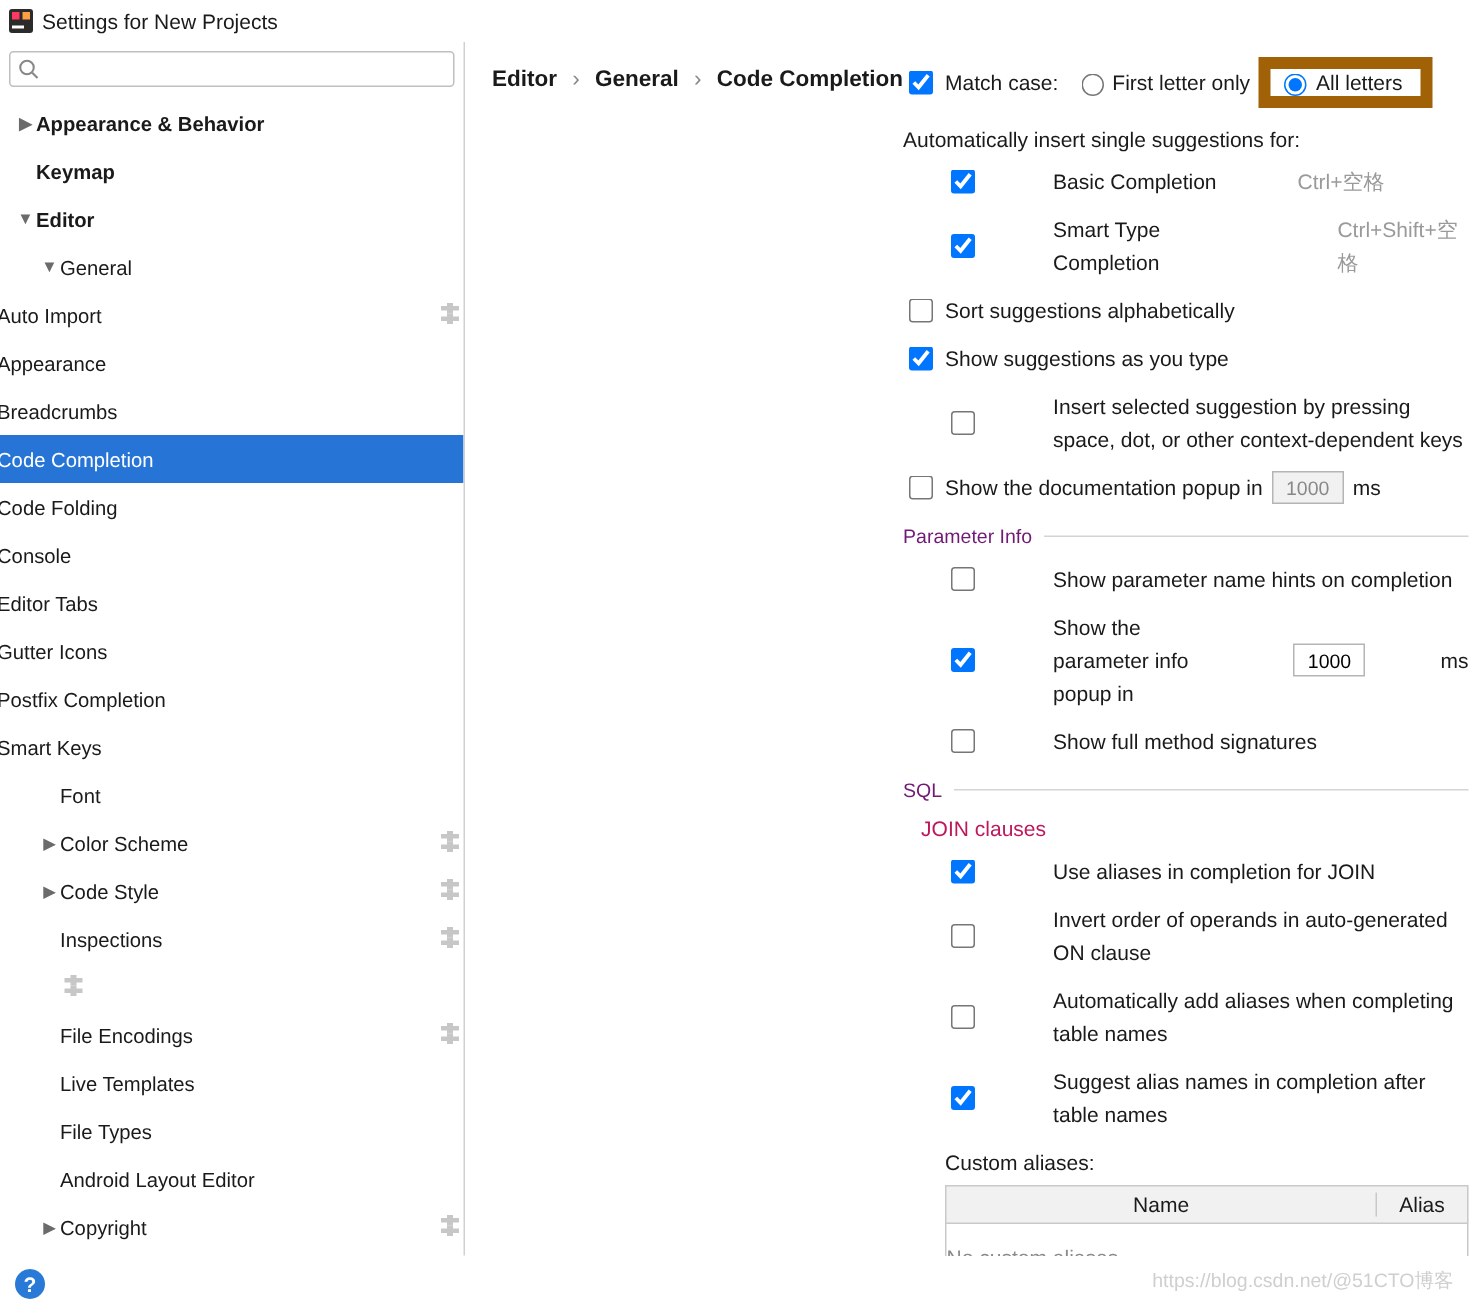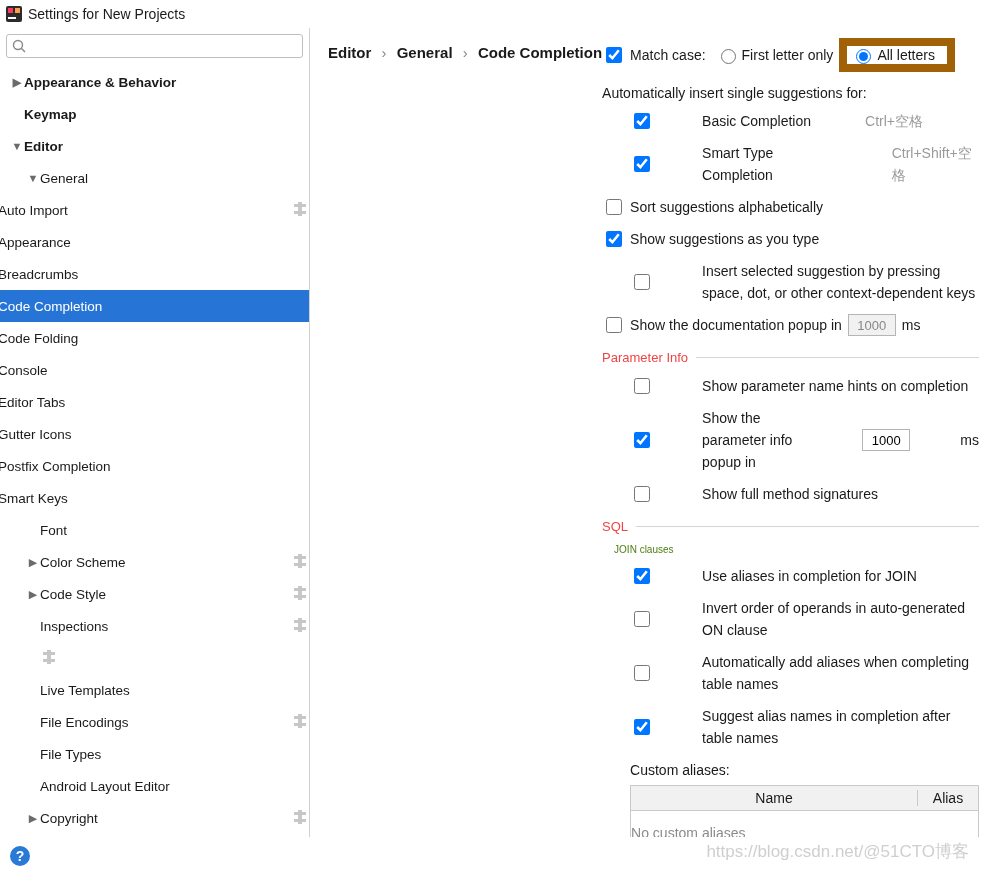--- a/index.html
+++ b/index.html
@@ -31,32 +31,32 @@
   .content { flex: 1; overflow: auto; font-size: 14px; }
   .row { display: flex; align-items: center; margin-bottom: 10px; min-height: 22px; line-height: 22px; }
   .chk { width: 16px; height: 16px; margin-right: 8px; flex-shrink: 0; }
   .radio { width: 15px; height: 15px; margin-right: 6px; flex-shrink: 0; }
   .label { }
   .muted { color: #9a9a9a; margin-left: 10px; }
   .indent-1 { padding-left: 28px; gap: 44px; }
   .num-input { width: 48px; height: 22px; border: 1px solid #b5b5b5; text-align: center; margin: 0 6px; font-size: 13px; }
   .num-input.disabled { background: #f1f1f1; color: #888; }
   .section-sep { display: flex; align-items: center; margin: 14px 0 10px 0; }
-  .section-sep .section-title { font-size: 13px; color: #ef4444; margin-right: 8px; white-space: nowrap; }
+  .section-sep .section-title { font-size: 13px; color: #701a75; margin-right: 8px; white-space: nowrap; }
   .section-sep .line { flex: 1; height: 1px; background: #d4d4d4; }
-  .subheading { font-size: 10px; color: #4d7c0f; margin: 0 0 10px 12px; }
+  .subheading { font-size: 14px; color: #be185d; margin: 0 0 10px 12px; }
   .table-wrap { margin-top: 4px; }
   .table-header { display: flex; background: #f1f1f1; border: 1px solid #c9c9c9; height: 26px; align-items: center; }
   .th-name { flex: 1; text-align: center; border-right: 1px solid #c9c9c9; }
   .th-alias { width: 60px; text-align: center; }
   .table-body { border: 1px solid #c9c9c9; border-top: none; height: 45px; display: flex; align-items: center; justify-content: flex-start; color: #8b8b8b; }
   .highlight-box { border: 8px solid #a16207; padding: 0 12px 0 4px; margin-left: 2px; display: inline-flex; align-items: center; height: 34px; }
   .footer { height: 38px; display: flex; align-items: center; padding: 0 10px; }
   .help-icon { width: 20px; height: 20px; border-radius: 50%; background: #2979d6; color: #fff; display: inline-flex; align-items: center; justify-content: center; font-weight: 700; font-size: 14px; }
-  .watermark { position: absolute; right: 20px; bottom: 12px; color: #cfcfcf; font-size: 17px; pointer-events: none; }
+  .watermark { position: absolute; right: 20px; bottom: 12px; color: #cfcfcf; font-size: 13px; pointer-events: none; }
   .settings-badge-icon { opacity: 0.55; }
 </style>
 </head>
 <body>
 
 <div class="window-title-bar">
   <span class="app-icon">
     <svg width="16" height="16" viewBox="0 0 16 16">
         <rect x="0" y="0" width="16" height="16" rx="2" fill="#2b2b2b"></rect>
         <rect x="2" y="2" width="5" height="5" fill="#ff3860"></rect>
@@ -193,32 +193,32 @@
           <span class="tree-chevron"></span>
           <span class="tree-badge"><svg class="settings-badge-icon" width="14" height="14" viewBox="0 0 14 14">
               <rect x="1" y="2" width="12" height="3" fill="#9a9a9a"></rect>
               <rect x="1" y="9" width="12" height="3" fill="#9a9a9a"></rect>
               <rect x="5" y="0" width="4" height="7" fill="#9a9a9a"></rect>
               <rect x="5" y="7" width="4" height="7" fill="#9a9a9a"></rect>
             </svg></span>
         </div>
         <div class="tree-item depth-1">
           <span class="tree-chevron"></span>
+          <span class="tree-label">File Encodings</span>
+          <span class="tree-badge"><svg class="settings-badge-icon" width="14" height="14" viewBox="0 0 14 14">
+              <rect x="1" y="2" width="12" height="3" fill="#9a9a9a"></rect>
+              <rect x="1" y="9" width="12" height="3" fill="#9a9a9a"></rect>
+              <rect x="5" y="0" width="4" height="7" fill="#9a9a9a"></rect>
+              <rect x="5" y="7" width="4" height="7" fill="#9a9a9a"></rect>
+            </svg></span>
+        </div>
+        <div class="tree-item depth-1">
+          <span class="tree-chevron"></span>
           <span class="tree-label">Live Templates</span>
           <span class="tree-badge"></span>
-        </div>
-        <div class="tree-item depth-1">
-          <span class="tree-chevron"></span>
-          <span class="tree-label">File Encodings</span>
-          <span class="tree-badge"><svg class="settings-badge-icon" width="14" height="14" viewBox="0 0 14 14">
-              <rect x="1" y="2" width="12" height="3" fill="#9a9a9a"></rect>
-              <rect x="1" y="9" width="12" height="3" fill="#9a9a9a"></rect>
-              <rect x="5" y="0" width="4" height="7" fill="#9a9a9a"></rect>
-              <rect x="5" y="7" width="4" height="7" fill="#9a9a9a"></rect>
-            </svg></span>
         </div>
         <div class="tree-item depth-1">
           <span class="tree-chevron"></span>
           <span class="tree-label">File Types</span>
           <span class="tree-badge"></span>
         </div>
         <div class="tree-item depth-1">
           <span class="tree-chevron"></span>
           <span class="tree-label">Android Layout Editor</span>
           <span class="tree-badge"></span>

